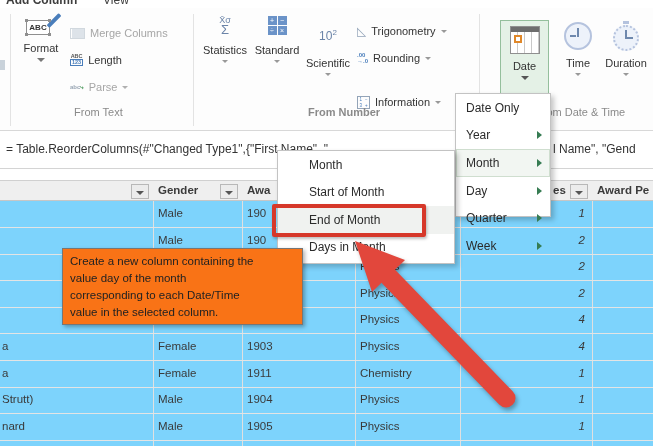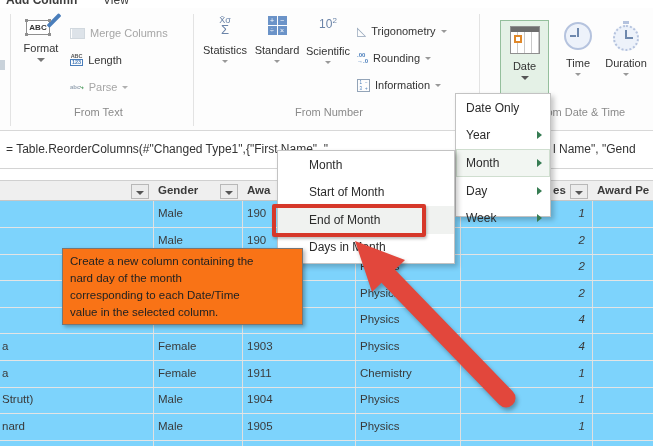--- a/index.html
+++ b/index.html
@@ -156,49 +156,49 @@
     <div class="bigbtn" style="left:252px; top:8px; width:50px;">
       <span class="icon-standard">
           <span>+</span>
           <span>−</span>
           <span>÷</span>
           <span>×</span>
         </span>
       <span class="riblabel" style="margin-top:9px;">Standard</span>
       <span class="caret sm" style="margin-top:4px; border-top-color:#999;"></span>
     </div>
-    <div class="bigbtn" style="left:303px; top:8px; width:50px;">
+    <div class="bigbtn" style="left:303px; top:20px; width:50px;">
       <span class="icon-sci"><span>10</span><sup>2</sup></span>
       <span class="riblabel" style="margin-top:14px;">Scientific</span>
       <span class="caret sm" style="margin-top:4px; border-top-color:#999;"></span>
     </div>
     <div class="smallitem" style="left:357px; top:12px;">
       <span class="icon-trig">◺</span>
       <span class="riblabel">Trigonometry</span>
       <span class="caret sm" style="border-top-color:#999;"></span>
     </div>
     <div class="smallitem" style="left:357px; top:39px;">
       <span class="icon-round">
           <span class="t">.00</span>
           <span class="b">→.0</span>
         </span>
       <span class="riblabel">Rounding</span>
       <span class="caret sm" style="border-top-color:#999;"></span>
     </div>
-    <div class="smallitem" style="left:357px; top:66px;justify-content:space-between;">
+    <div class="smallitem" style="left:357px; top:83px;justify-content:space-between;">
       <span class="icon-info">
           <span>1</span>
           <span>−</span>
           <span>3</span>
           <span>+</span>
         </span>
       <span class="riblabel">Information</span>
       <span class="caret sm" style="border-top-color:#999;"></span>
     </div>
-    <span class="grouplabel" style="left:295px;">From Number</span>
+    <span class="grouplabel" style="left:308px;font-weight:bold;">From Number</span>
 
     <div class="datebtn">
       <span class="icon-cal">
           <span class="mark"></span>
         </span>
       <span class="riblabel" style="margin-top:6px;">Date</span>
       <span class="caret" style="margin-top:4px; border-top-color:#555;"></span>
     </div>
     <div class="clockbtn" style="left:556px; top:14px; width:44px;">
       <span class="icon-clock">
@@ -317,20 +317,24 @@
       </div>
     <div class="mitem hl">
         <span>Month</span>
         <span class="arr"></span>
       </div>
     <div class="mitem">
         <span>Day</span>
         <span class="arr"></span>
       </div>
     <div class="mitem">
+        <span>Quarter</span>
+        <span class="arr"></span>
+      </div>
+    <div class="mitem">
         <span>Week</span>
         <span class="arr"></span>
       </div>
   </div>
 
   <div class="menu menu-sub">
     <div class="mitem">
         <span>Month</span>
       </div>
     <div class="mitem">
@@ -339,21 +343,21 @@
     <div class="mitem" style="background:#f0f2f0;">
         <span>End of Month</span>
       </div>
     <div class="mitem">
         <span>Days in Month</span>
       </div>
   </div>
 
   <div class="tooltip">
     <span>Create a new column containing the</span>
-    <span>nard day of the month</span>
+    <span>value day of the month</span>
     <span>corresponding to each Date/Time</span>
     <span>value in the selected column.</span>
   </div>
 
   <div class="redbox"></div>
 
   <svg class="arrow-svg" viewBox="0 0 653 446">
     <line x1="506" y1="398" x2="389" y2="277" stroke="#e2473c" stroke-width="19" stroke-linecap="round"></line>
     <polygon points="355,241 405,260 372,292" fill="#e2473c"></polygon>
   </svg>

